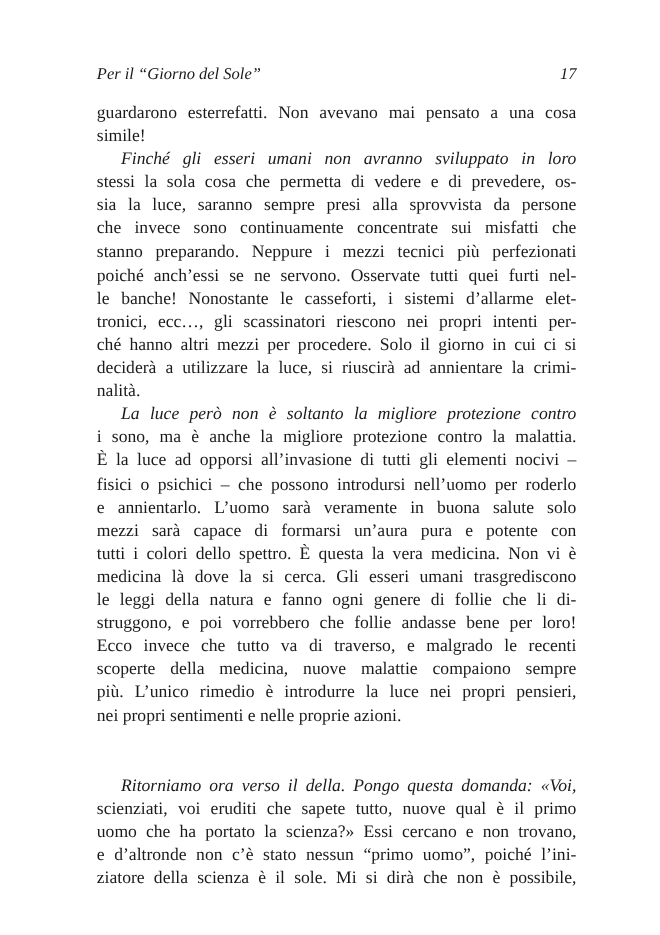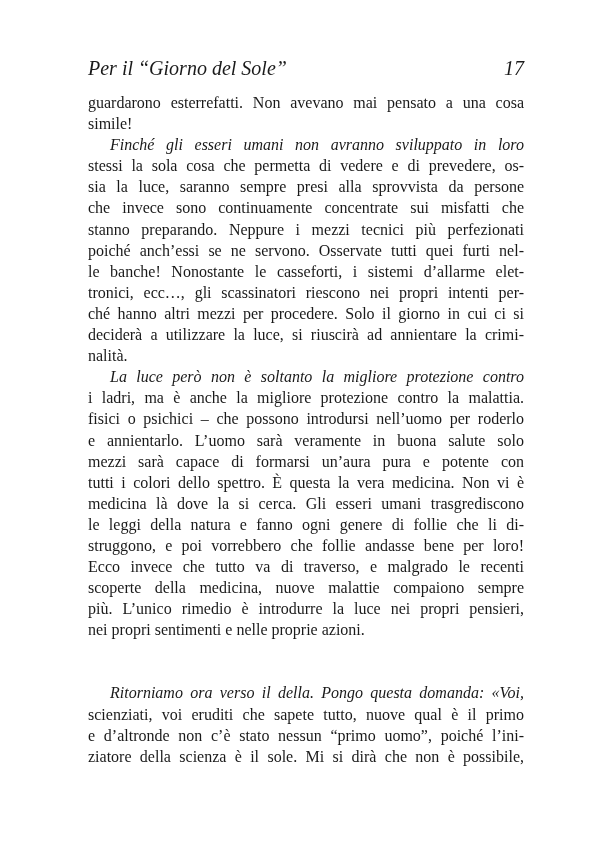--- a/index.html
+++ b/index.html
@@ -1,20 +1,20 @@
 <!DOCTYPE html>
 <html><head>
 <meta charset="utf-8">
 <style>
   html, body { margin: 0; padding: 0; background: #ffffff; }
   body { width: 600px; height: 850px; position: relative; overflow: hidden; }
   .page { position: absolute; left: 88px; top: 56px; width: 436px; color: #1a1a1a;
           font-family: "Liberation Serif", "DejaVu Serif", serif; }
-  .header { display: flex; justify-content: space-between; align-items: flex-end;
-            font-style: italic; font-size: 20px; height: 24px; }
+  .header { display: flex; justify-content: space-between; align-items: center;
+            font-style: italic; font-size: 15px; height: 24px; }
   .body { margin-top: 12px; font-size: 16px; line-height: 21.1px; }
   .line { display: block; text-align: justify; text-align-last: justify; white-space: nowrap; height: 21.1px; }
   .line.last { text-align-last: left; }
   .line.indent { text-indent: 22px; font-style: italic; }
   .gap { height: 42px; }
 </style>
 </head>
 <body>
 
 <div class="page">
@@ -35,34 +35,36 @@
         <div class="line">stanno preparando. Neppure i mezzi tecnici più perfezionati</div>
         <div class="line">poiché anch’essi se ne servono. Osservate tutti quei furti nel-</div>
         <div class="line">le banche! Nonostante le casseforti, i sistemi d’allarme elet-</div>
         <div class="line">tronici, ecc…, gli scassinatori riescono nei propri intenti per-</div>
         <div class="line">ché hanno altri mezzi per procedere. Solo il giorno in cui ci si</div>
         <div class="line">deciderà a utilizzare la luce, si riuscirà ad annientare la crimi-</div>
         <div class="line last">nalità.</div>
       </div>
       <div>
         <div class="line indent">La luce però non è soltanto la migliore protezione contro</div>
-        <div class="line">i ladri, ma è anche la migliore protezione contro la malattia.</div>
+        <div class="line">i sono, ma è anche la migliore protezione contro la malattia.</div>
+        <div class="line">È la luce ad opporsi all’invasione di tutti gli elementi nocivi –</div>
         <div class="line">fisici o psichici – che possono introdursi nell’uomo per roderlo</div>
         <div class="line">e annientarlo. L’uomo sarà veramente in buona salute solo</div>
         <div class="line">mezzi sarà capace di formarsi un’aura pura e potente con</div>
         <div class="line">tutti i colori dello spettro. È questa la vera medicina. Non vi è</div>
         <div class="line">medicina là dove la si cerca. Gli esseri umani trasgrediscono</div>
         <div class="line">le leggi della natura e fanno ogni genere di follie che li di-</div>
         <div class="line">struggono, e poi vorrebbero che follie andasse bene per loro!</div>
         <div class="line">Ecco invece che tutto va di traverso, e malgrado le recenti</div>
         <div class="line">scoperte della medicina, nuove malattie compaiono sempre</div>
         <div class="line">più. L’unico rimedio è introdurre la luce nei propri pensieri,</div>
         <div class="line last">nei propri sentimenti e nelle proprie azioni.</div>
       </div>
       <div class="gap"></div>
       <div>
         <div class="line indent">Ritorniamo ora verso il della. Pongo questa domanda: «Voi,</div>
         <div class="line">scienziati, voi eruditi che sapete tutto, nuove qual è il primo</div>
+        <div class="line">uomo che ha portato la scienza?» Essi cercano e non trovano,</div>
         <div class="line">e d’altronde non c’è stato nessun “primo uomo”, poiché l’ini-</div>
         <div class="line">ziatore della scienza è il sole. Mi si dirà che non è possibile,</div>
       </div>
     </div>
 </div>
 
 </body></html>

